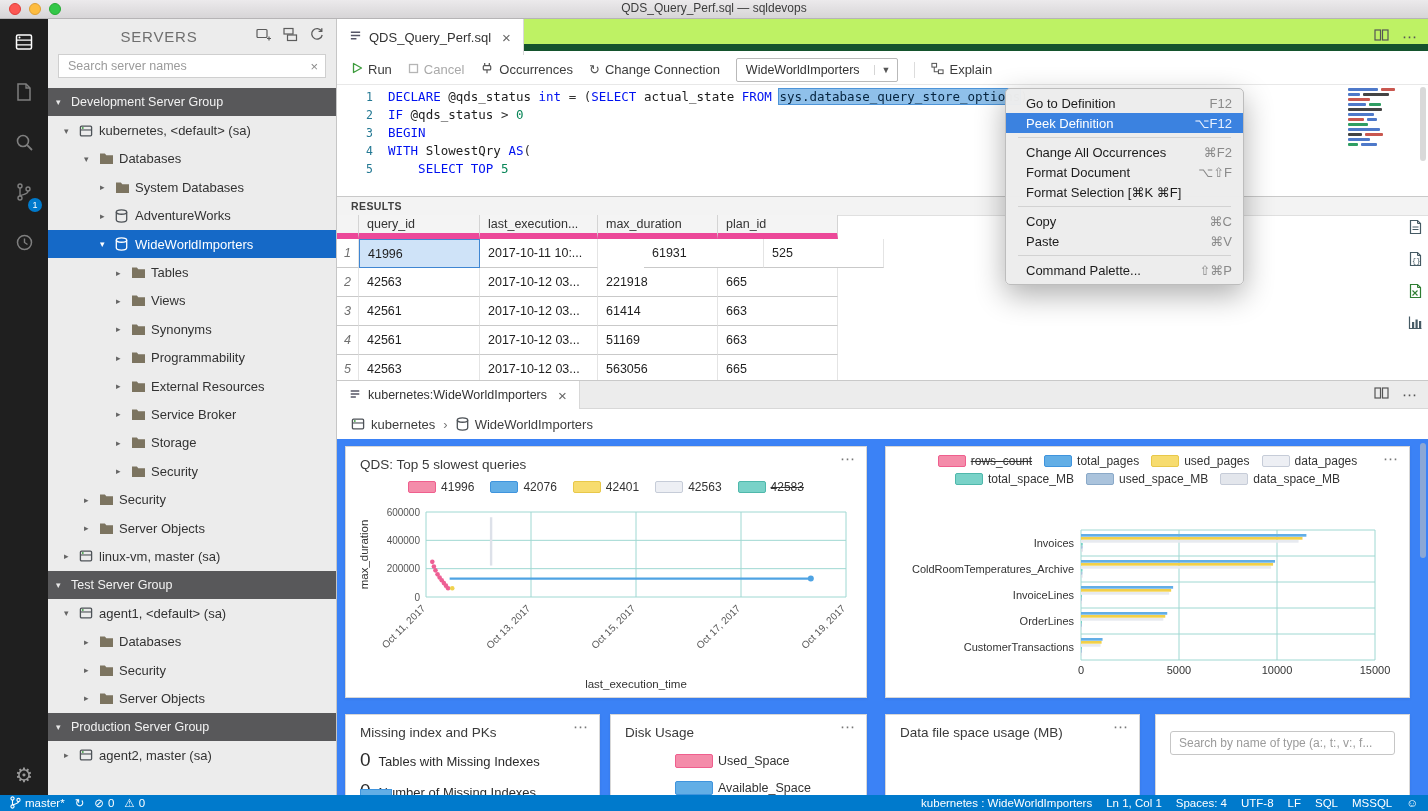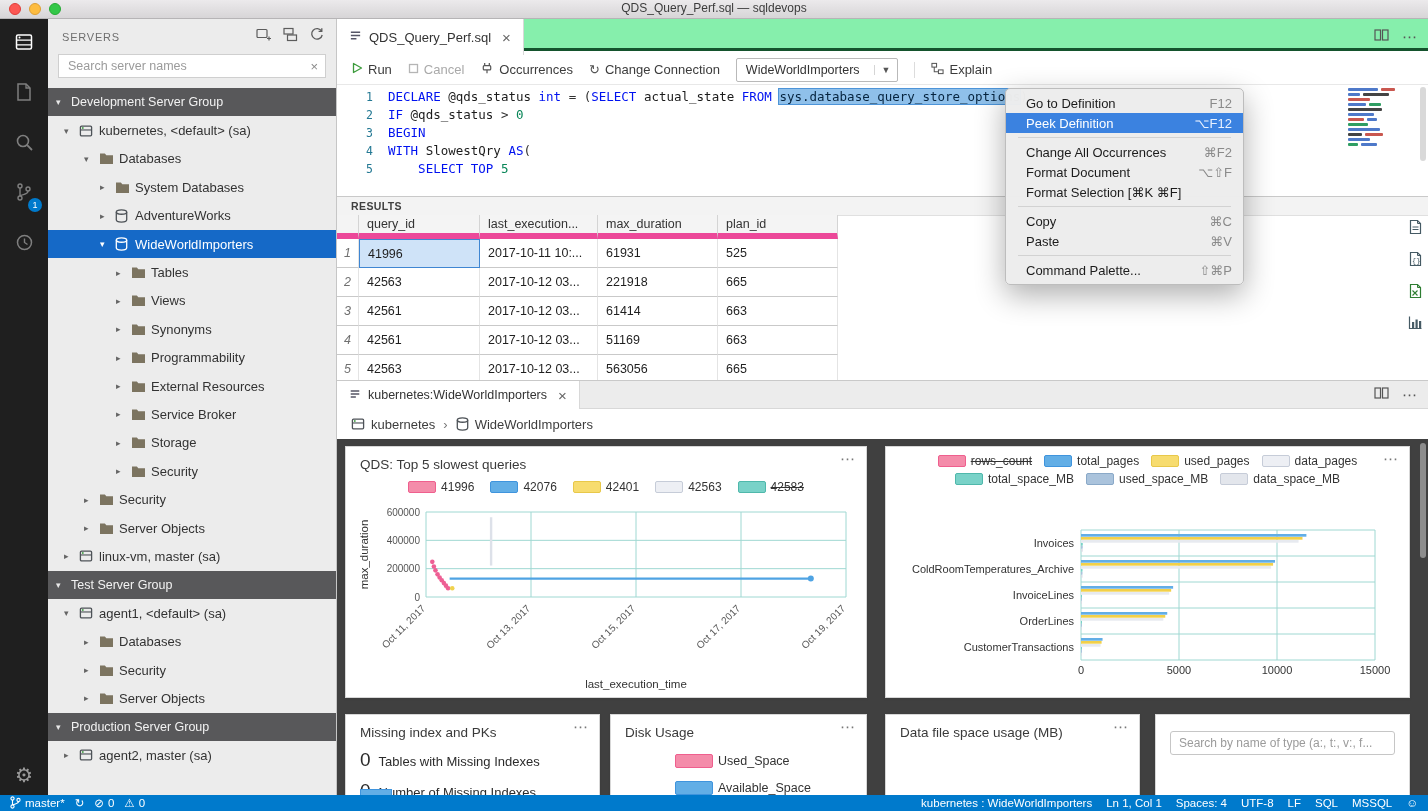--- a/index.html
+++ b/index.html
@@ -18,39 +18,39 @@
   .activitybar{position:absolute;left:0;top:19px;width:48px;bottom:16px;background:#1f1f1f;z-index:5;}
   .act-item{width:48px;height:50px;display:flex;align-items:center;justify-content:center;color:#7f7f7f;position:relative;}
   .act-item.active{color:#fff;}
   .badge{position:absolute;right:6px;bottom:7px;background:#007acc;color:#fff;font-size:9px;width:14px;height:14px;
     border-radius:50%;display:flex;align-items:center;justify-content:center;}
   .act-gear{position:absolute;bottom:8px;left:0;width:48px;text-align:center;color:#9a9a9a;font-size:20px;}
   
   .sidebar{position:absolute;left:48px;top:19px;width:289px;bottom:16px;background:#ececec;border-right:1px solid #c6c6c6;
     box-sizing:border-box;overflow:hidden;z-index:4;}
   .sidebar-head{height:35px;display:flex;align-items:center;padding:0 12px 0 14px;}
-  .sidebar-title{font-size:11px;color:#6f6f6f;letter-spacing:.8px;flex:1;}
+  .sidebar-title{font-size:15px;color:#6f6f6f;letter-spacing:.8px;flex:1;text-align:center;}
   .head-icons{display:flex;gap:11px;align-items:center;}
   .search-box{margin:0 10px;height:24px;background:#fff;border:1px solid #cfcfcf;display:flex;align-items:center;
     padding:0 7px;box-sizing:border-box;}
   .search-box input{border:0;outline:0;flex:1;font-size:12.5px;color:#333;background:transparent;font-family:"Liberation Sans",sans-serif;}
   input::placeholder{color:#9b9b9b;}
   .search-clear{color:#8a8a8a;font-size:13px;padding-left:4px;}
   #server-tree{margin-top:10px;}
   .tree-row{display:flex;align-items:center;height:28.4px;font-size:13px;color:#333;white-space:nowrap;}
   .tree-row .arrow{width:15px;font-size:9px;color:#646464;flex:none;}
   .tree-row .ticon{width:20px;display:flex;align-items:center;color:#4e5358;flex:none;}
   .tree-row .tlabel{overflow:hidden;text-overflow:ellipsis;}
   .tree-row.group{background:#58585a;color:#f2f2f2;font-size:12.5px;}
   .tree-row.group .arrow{color:#e8e8e8;}
   .tree-row.selected{background:#1569c7;color:#fff;}
   .tree-row.selected .arrow,.tree-row.selected .ticon{color:#fff;}
   
   .main{position:absolute;left:337px;top:19px;right:0;bottom:16px;background:#fff;}
-  .tabbar{position:absolute;top:0;left:0;right:0;height:32px;background:#86efac;border-bottom:3px solid #14532d;box-sizing:border-box;}
+  .tabbar{position:absolute;top:0;left:0;right:0;height:32px;background:#bef264;border-bottom:7px solid #14532d;box-sizing:border-box;}
   .tab{position:absolute;left:0;top:0;height:36px;background:#fff;display:flex;align-items:center;gap:7px;
     padding:0 12px;font-size:13px;color:#333;border-right:1px solid #d8d8d8;box-sizing:border-box;}
   .tab-close{color:#666;font-size:15px;margin-left:4px;}
   .tabbar-actions{position:absolute;right:10px;top:0;height:36px;display:flex;align-items:center;gap:13px;color:#555;}
   .dots{font-size:15px;letter-spacing:1px;color:#555;}
   .toolbar{position:absolute;top:36px;left:0;right:0;height:30px;background:#fff;border-bottom:1px solid #e8e8e8;
     box-sizing:border-box;display:flex;align-items:center;padding-left:14px;gap:16px;font-size:13px;color:#3c3c3c;}
   .tb-item{display:flex;align-items:center;gap:5px;}
   .tb-item.disabled{color:#a9a9a9;}
   .db-select{display:flex;align-items:center;border:1px solid #b9b9b9;border-radius:2px;background:#fff;height:22px;
@@ -88,21 +88,21 @@
   
   .bottom{position:absolute;top:361px;left:0;right:0;bottom:0;border-top:1px solid #c9c9c9;background:#fff;box-sizing:border-box;}
   .bp-tabbar{height:28px;background:#ececec;position:relative;border-bottom:1px solid #d8d8d8;box-sizing:border-box;}
   .bp-tab{position:absolute;left:0;top:0;height:28px;background:#fff;display:flex;align-items:center;gap:7px;
     padding:0 12px;font-size:12.5px;color:#333;border-right:1px solid #d8d8d8;box-sizing:border-box;}
   .bp-actions{position:absolute;right:10px;top:0;height:28px;display:flex;align-items:center;gap:13px;color:#555;}
   .breadcrumb{height:30px;display:flex;align-items:center;padding-left:14px;gap:8px;font-size:13px;color:#3d3d3d;}
   .crumb{display:flex;align-items:center;gap:6px;color:#3d3d3d;}
   .crumb .ticon{color:#4e5358;display:flex;}
   .crumb-sep{color:#777;font-size:13px;}
-  .dashboard{position:absolute;top:58px;left:0;right:0;bottom:0;overflow:hidden;background:#404040;}
+  .dashboard{position:absolute;top:58px;left:0;right:0;bottom:0;overflow:hidden;background:#3b82f6;}
   .widget{position:absolute;background:#fff;border:1px solid #d7d7d7;box-shadow:0 1px 3px rgba(0,0,0,.07);box-sizing:border-box;}
   .w-title{font-size:13.5px;color:#3a3a3a;padding:10px 14px 0 14px;}
   .w-menu{position:absolute;right:10px;top:3px;color:#777;font-size:15px;letter-spacing:1px;}
   .legend-row{display:flex;gap:16px;justify-content:center;margin-top:8px;font-size:12px;color:#333;flex-wrap:nowrap;}
   .lg-item{display:flex;align-items:center;gap:5px;white-space:nowrap;}
   .sw{width:28px;height:12px;border:1px solid #aaa;border-radius:2px;box-sizing:border-box;flex:none;}
   .sw-lg{width:38px;height:14px;}
   .lg-item.off .lg-label{text-decoration:line-through;}
   #qds-svg{position:absolute;left:0;top:58px;}
   #space-svg{position:absolute;left:0;top:78px;}
@@ -578,21 +578,21 @@
             <div class="g-cell g-num" style="width: 22px;"></div>
             <div class="g-cell" style="width: 121px;">query_id</div>
             <div class="g-cell" style="width: 118px;">last_execution...</div>
             <div class="g-cell" style="width: 120px;">max_duration</div>
             <div class="g-cell" style="width: 120px;">plan_id</div>
           </div>
           <div class="g-row">
             <div class="g-cell g-num" style="width: 22px;">1</div>
             <div class="g-cell sel" style="width: 121px;">41996</div>
             <div class="g-cell" style="width: 118px;">2017-10-11 10:...</div>
-            <div class="g-cell" style="width: 120px;">61931</div>
+            <div class="g-cell" style="width: 120px; margin-left: 46px;">61931</div>
             <div class="g-cell" style="width: 120px;">525</div>
           </div>
           <div class="g-row">
             <div class="g-cell g-num" style="width: 22px;">2</div>
             <div class="g-cell" style="width: 121px;">42563</div>
             <div class="g-cell" style="width: 118px;">2017-10-12 03...</div>
             <div class="g-cell" style="width: 120px;">221918</div>
             <div class="g-cell" style="width: 120px;">665</div>
           </div>
           <div class="g-row">

